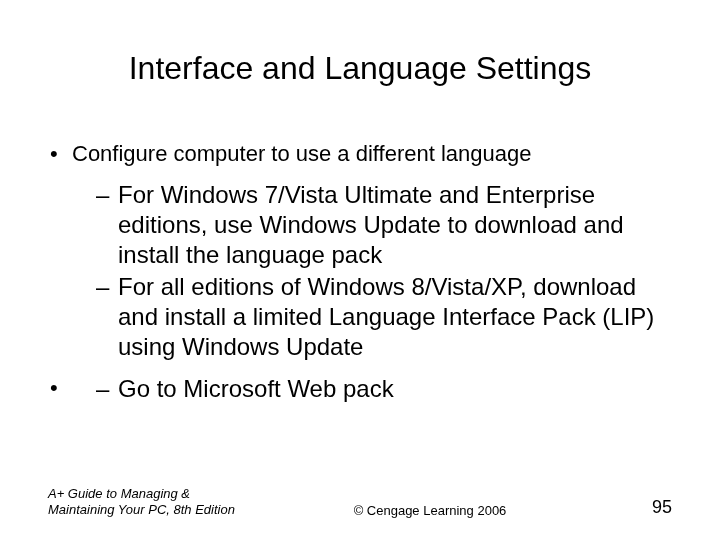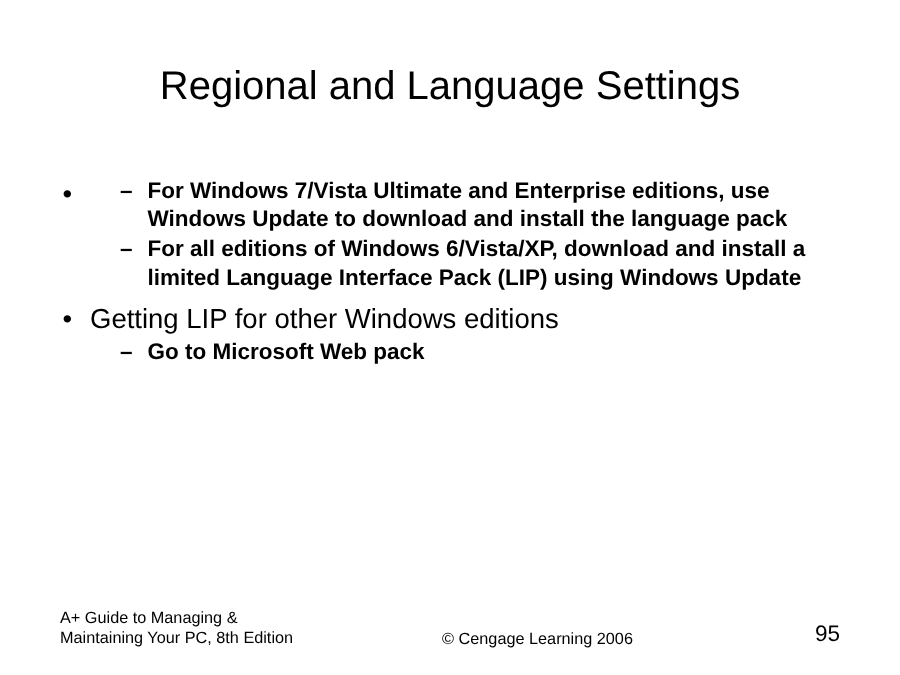--- a/index.html
+++ b/index.html
@@ -49,23 +49,22 @@
   .l1 > li::before {
     content: "•";
     position: absolute;
     left: 2px;
     top: 0;
     font-size: 22px;
   }
   .l2 {
     list-style: none;
     padding: 0;
-    margin: 1px 0 0 0;
-    font-size: 18px;
-    font-weight: bold;
+    margin: 12px 0 0 0;
+    font-size: 24px;
   }
   .l2 > li {
     position: relative;
     padding-left: 46px;
     margin-bottom: 2px;
   }
   .l2 > li::before {
     content: "–";
     position: absolute;
     left: 24px;
@@ -76,48 +75,49 @@
     bottom: 22px;
     left: 48px;
     right: 48px;
     font-size: 13px;
     display: flex;
     align-items: flex-end;
   }
   .footer-left {
     width: 200px;
     line-height: 1.25;
+    font-style: italic;
   }
   .footer-center {
     flex: 1;
     text-align: center;
   }
   .footer-right {
     width: 60px;
     text-align: right;
     font-size: 18px;
   }
 </style>
 </head>
 <body>
 
 <div class="slide">
 
-  <div class="title">Regional and Language Settings</div>
+  <div class="title">Interface and Language Settings</div>
 
   <div class="body">
     <ul class="l1">
       <li>
+        <span>Configure computer to use a different language</span>
         <ul class="l2">
           <li><span>For Windows 7/Vista Ultimate and Enterprise editions, use Windows Update to download and install the language pack</span></li>
-          <li><span>For all editions of Windows 6/Vista/XP, download and install a limited Language Interface Pack (LIP) using Windows Update</span></li>
+          <li><span>For all editions of Windows 8/Vista/XP, download and install a limited Language Interface Pack (LIP) using Windows Update</span></li>
         </ul>
       </li>
       <li>
-        <span>Getting LIP for other Windows editions</span>
         <ul class="l2">
           <li><span>Go to Microsoft Web pack</span></li>
         </ul>
       </li>
     </ul>
   </div>
 
   <div class="footer">
     <div class="footer-left">A+ Guide to Managing &amp; Maintaining Your PC, 8th Edition</div>
     <div class="footer-center">© Cengage Learning  2006</div>

